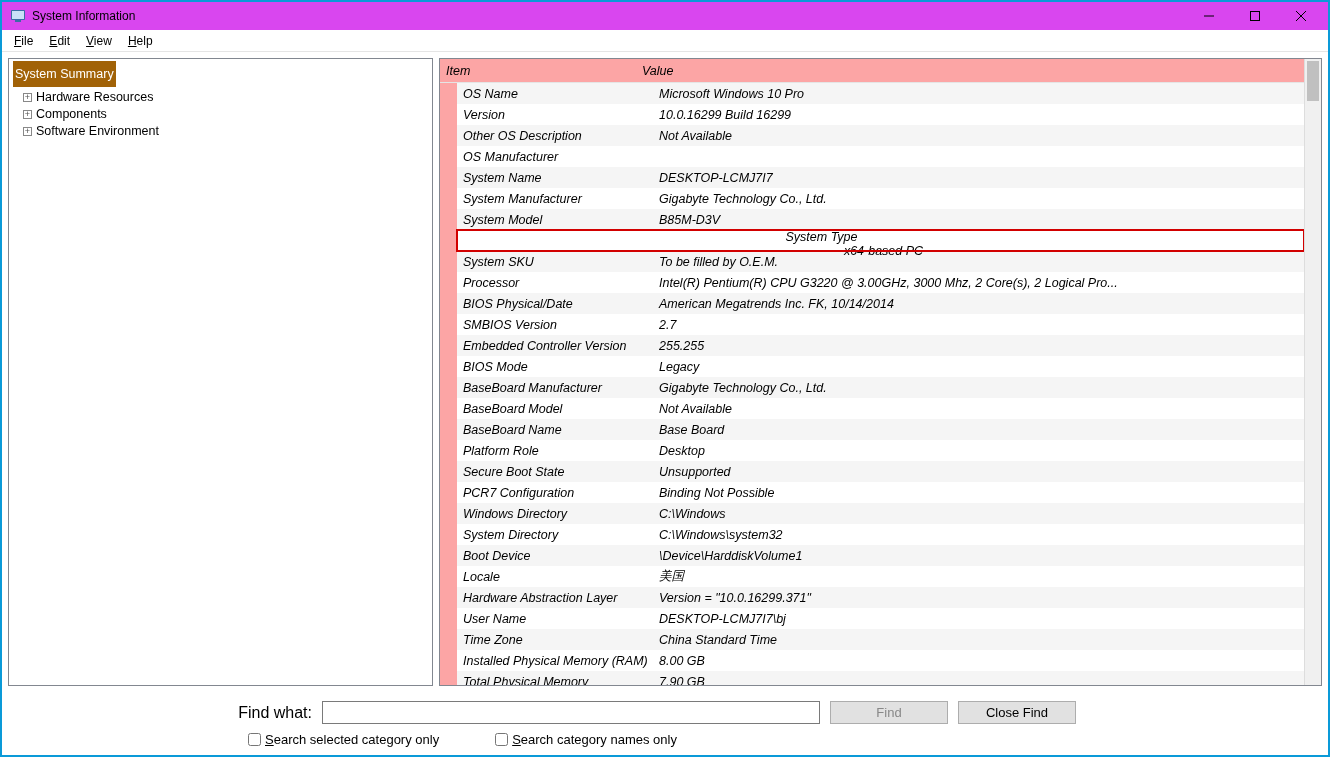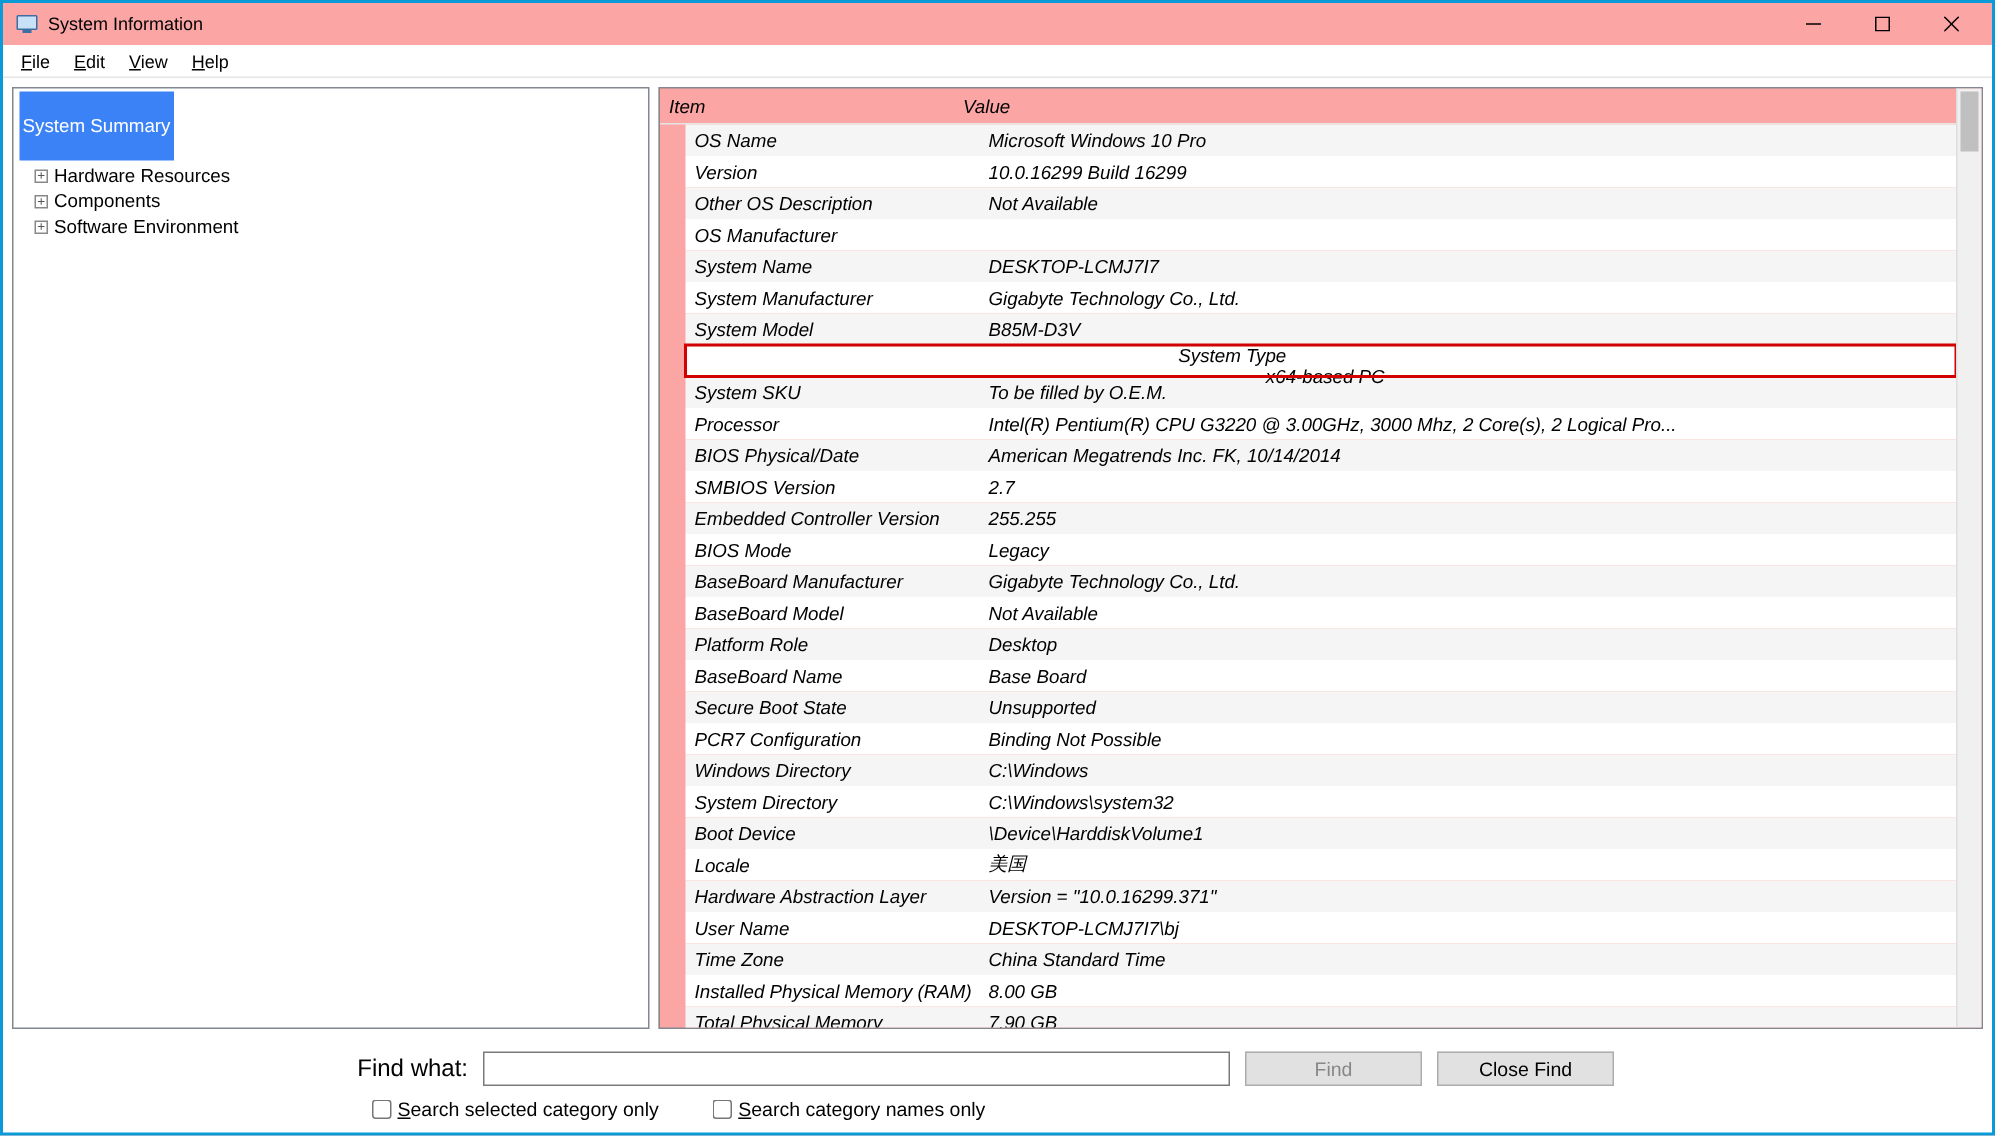--- a/index.html
+++ b/index.html
@@ -12,21 +12,21 @@
     height: 757px;
     overflow: hidden;
     border: 2px solid #0a9ad8;
     position: relative;
   }
   .titlebar {
     height: 28px;
     display: flex;
     align-items: center;
     padding: 0 4px 0 8px;
-    background: #fca5a5;
+    background: #d946ef;
   }
   .titlebar .app-icon {
     width: 16px; height: 16px; margin-right: 6px;
     display: inline-flex; align-items: center; justify-content: center;
   }
   .titlebar .title { font-size: 12px; }
   .win-controls { margin-left: auto; display: flex; }
   .win-btn {
     width: 46px; height: 28px;
     display: flex; align-items: center; justify-content: center;
@@ -55,24 +55,24 @@
   }
   .tree-pane {
     width: 425px;
     border: 1px solid #828790;
     background: #fff;
     padding: 2px 4px;
     overflow: auto;
   }
   .tree-root {
     font-size: 12.5px;
-    background: #3b82f6;
+    background: #a16207;
     color: #fff;
     display: inline-block;
-    padding: 16px 2px;
+    padding: 6px 2px;
   }
   .tree-child {
     display: flex;
     align-items: center;
     gap: 4px;
     margin-left: 10px;
     margin-top: 3px;
     font-size: 12.5px;
   }
   .expander {
@@ -162,21 +162,21 @@
     min-width: 118px;
     border: 1px solid #adadad;
     background: #e1e1e1;
     font-size: 13px;
     padding: 0 8px;
     cursor: pointer;
   }
   .btn:disabled { color: #888; }
   .check-row {
     display: flex;
-    gap: 36px;
+    gap: 56px;
     margin-top: 8px;
     margin-left: 236px;
     font-size: 13px;
     align-items: center;
   }
   .check-wrap { display: flex; align-items: center; gap: 4px; }
   .check-wrap input { width: 13px; height: 13px; }
   .check-wrap .ul { text-decoration: underline; }
 </style>
 </head>
@@ -304,26 +304,26 @@
           </div>
           <div class="detail-row">
             <div class="col-item">BaseBoard Manufacturer</div>
             <div class="col-value">Gigabyte Technology Co., Ltd.</div>
           </div>
           <div class="detail-row">
             <div class="col-item">BaseBoard Model</div>
             <div class="col-value">Not Available</div>
           </div>
           <div class="detail-row">
+            <div class="col-item">BaseBoard Name</div>
+            <div class="col-value">Base Board</div>
+          </div>
+          <div class="detail-row">
             <div class="col-item">Platform Role</div>
             <div class="col-value">Desktop</div>
-          </div>
-          <div class="detail-row">
-            <div class="col-item">BaseBoard Name</div>
-            <div class="col-value">Base Board</div>
           </div>
           <div class="detail-row">
             <div class="col-item">Secure Boot State</div>
             <div class="col-value">Unsupported</div>
           </div>
           <div class="detail-row">
             <div class="col-item">PCR7 Configuration</div>
             <div class="col-value">Binding Not Possible</div>
           </div>
           <div class="detail-row">

